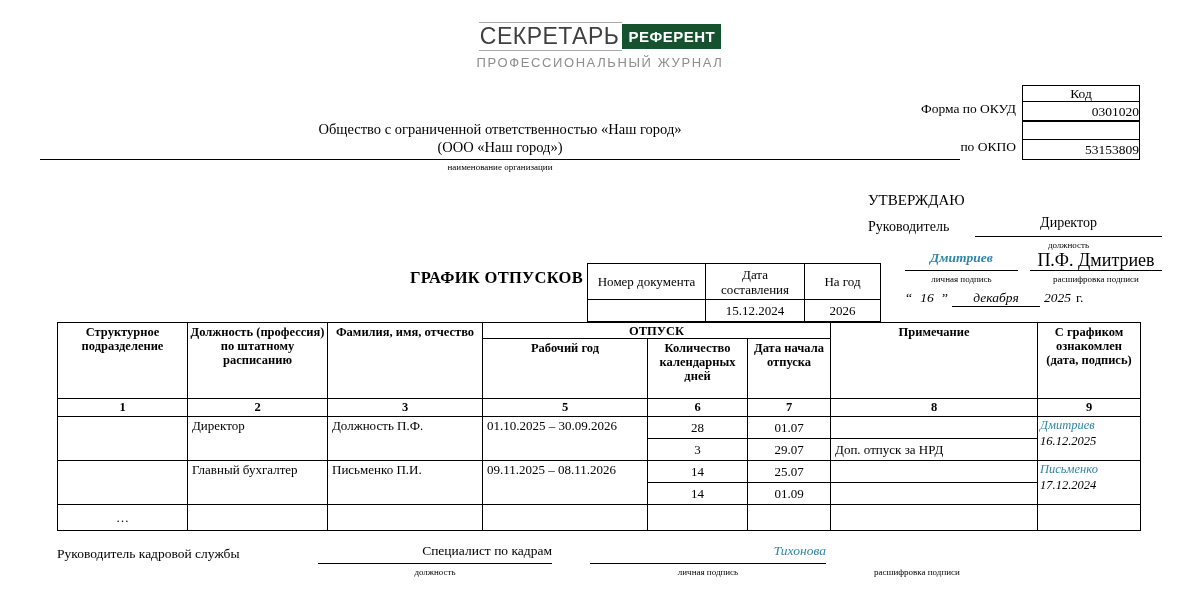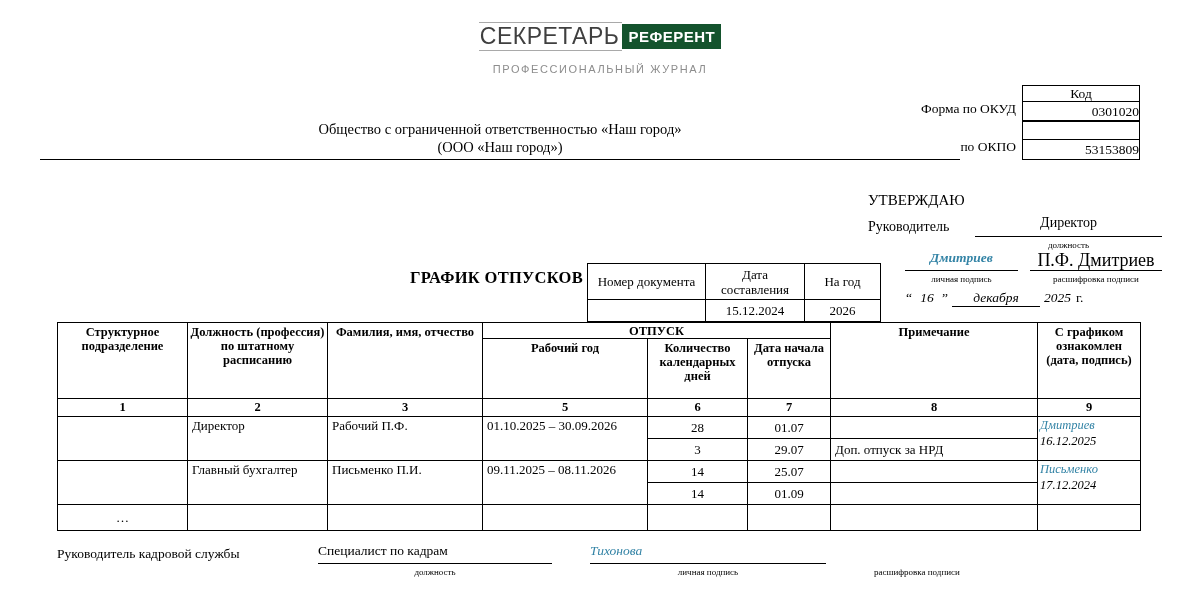--- a/index.html
+++ b/index.html
@@ -11,21 +11,21 @@
 
   
   .logo { position:absolute; top:22px; left:0; width:100%; text-align:center;
           font-family:"Liberation Sans", sans-serif; }
   .logo-row { display:inline-flex; align-items:center; }
   .logo-w1 { font-size:23px; color:#3f3f3f; letter-spacing:0.5px;
              border-top:1px solid #a9a9a9; border-bottom:1px solid #a9a9a9;
              padding:1px 3px 1px 1px; line-height:25px; }
   .logo-w2 { font-size:15px; font-weight:bold; color:#fff; background:#14532d;
              padding:4px 6px; letter-spacing:0.5px; }
-  .logo-sub { font-size:11px; color:#8d8d8d; letter-spacing:1.6px; margin-top:12px; }
+  .logo-sub { font-size:13px; color:#8d8d8d; letter-spacing:1.6px; margin-top:4px; }
 
   
   .code-stack { position:absolute; left:1022px; top:85px; width:118px; }
   .code-cell { border:1.5px solid #000; margin-top:-1.5px; text-align:center;
                font-size:13.5px; }
   .code-cell.first { margin-top:0; }
   .cc-kod   { height:17px; line-height:15px; }
   .cc-val   { height:21px; line-height:19px;text-align:right; }
   .cc-empty { height:20px; }
   .okud-label { position:absolute; right:184px; top:101px; font-size:13.5px; }
@@ -87,21 +87,21 @@
   .r-ell    { height:26px; font-size:13px; }
   .r-data td.ctr, .r-ell td.ctr { text-align:center; vertical-align:middle; }
   .r-data td.tl { text-align:left; padding-left:4px; vertical-align:middle; }
   .r-data td.tl.vt { vertical-align:top; padding-top:1px; }
   .ack { vertical-align:top; text-align:left; padding:1px 4px; line-height:16px; }
   .ack .sig  { color:#3484a6; font-style:italic; font-size:12.5px; }
   .ack .sigd { font-style:italic; font-size:12.5px; }
 
   
   .f-label { position:absolute; left:57px; top:546px; font-size:13.5px; }
-  .f-line { position:absolute; border-bottom:1.5px solid #000; text-align:left;
+  .f-line { position:absolute; border-bottom:1.5px solid #000; text-align:right;
             font-size:13.5px; height:21px; top:543px; }
   .f-pos  { left:318px; width:234px; }
   .f-sig  { left:590px; width:236px; color:#3484a6; font-style:italic; }
   .f-name { left:852px; width:300px; }
   .f-cap  { position:absolute; top:567px; font-size:9px; text-align:center; }
   .fc-pos  { left:318px; width:234px; }
   .fc-sig  { left:590px; width:236px; }
   .fc-name { left:874px; }
 </style>
 </head>
@@ -123,20 +123,21 @@
     <div class="code-cell first cc-kod">Код</div>
     <div class="code-cell cc-val">0301020</div>
     <div class="code-cell cc-empty"></div>
     <div class="code-cell cc-val">53153809</div>
   </div>
 
   <div class="org-name">
     <div>Общество с ограниченной ответственностью «Наш город»</div>
     <div>(ООО «Наш город»)</div>
   </div>
+  <div class="org-caption">наименование организации</div>
 
   <div class="approve-title">УТВЕРЖДАЮ</div>
   <div class="approve-role">Руководитель</div>
   <div class="u-line pos-line">Директор</div>
   <div class="cap cap-pos">должность</div>
   <div class="u-line sig-line sig-text">Дмитриев</div>
   <div class="cap cap-sig">личная подпись</div>
   <div class="u-line name-line">П.Ф. Дмитриев</div>
   <div class="cap cap-name">расшифровка подписи</div>
   <div class="date-row">
@@ -196,21 +197,21 @@
         <td>5</td>
         <td>6</td>
         <td>7</td>
         <td>8</td>
         <td>9</td>
       </tr>
 
       <tr class="r-data">
         <td class="tl vt" rowspan="2"></td>
         <td class="tl vt" rowspan="2">Директор</td>
-        <td class="tl vt" rowspan="2">Рабочий П.Ф.</td>
+        <td class="tl vt" rowspan="2">Должность П.Ф.</td>
         <td class="tl vt" rowspan="2">01.10.2025 – 30.09.2026</td>
         <td class="ctr">28</td>
         <td class="ctr">01.07</td>
         <td class="tl"></td>
         <td class="ack" rowspan="2">
           <div class="sig">Дмитриев</div>
           <div class="sigd">16.12.2025</div>
         </td>
       </tr>
       <tr class="r-data">

